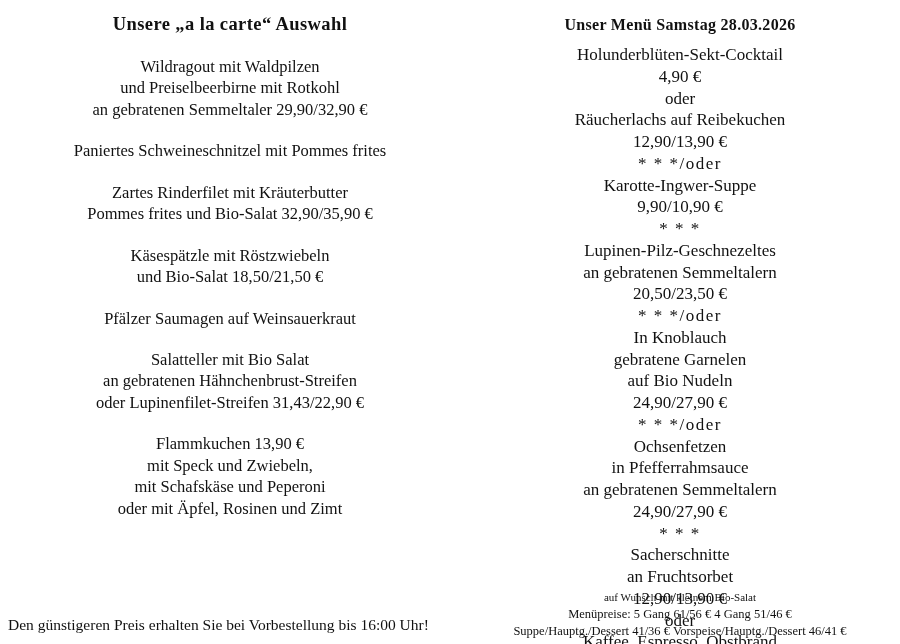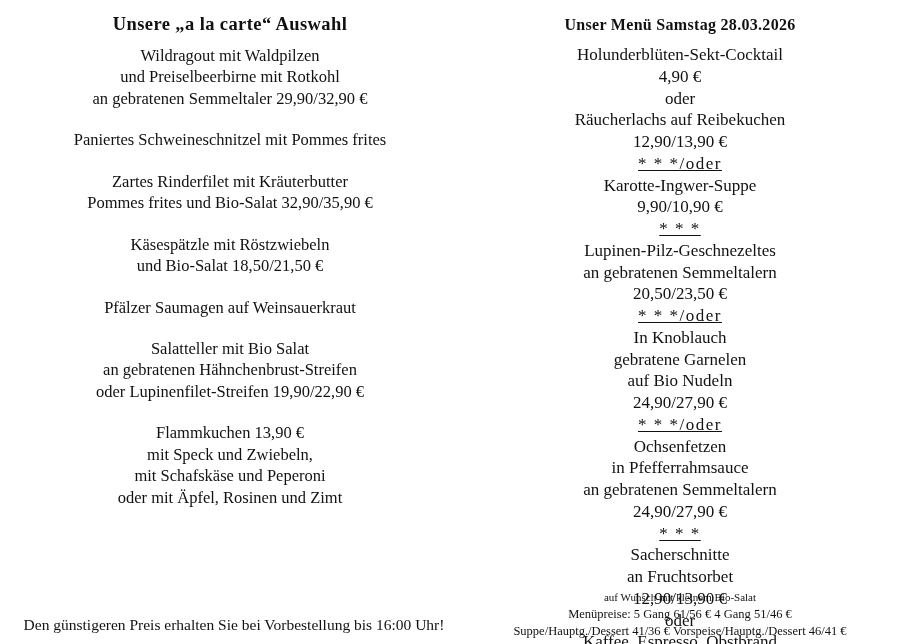--- a/index.html
+++ b/index.html
@@ -34,21 +34,21 @@
   .col-right {
     left: 460px;
     width: 440px;
     padding: 16px 12px 0 12px;
     text-align: center;
   }
   .heading-left {
     font-size: 18.5px;
     font-weight: bold;
     letter-spacing: 0.4px;
-    margin: 0 0 10px 0;
+    margin: 0 0 21px 0;
   }
   .heading-right {
     font-size: 16px;
     font-weight: bold;
     letter-spacing: 0.3px;
     margin: 0 0 10px 0;
   }
   .dish {
     margin: 0 0 20px 0;
   }
@@ -58,32 +58,30 @@
   .dish-line {
     font-size: 16.5px;
     line-height: 1.30;
   }
   .menu-line {
     font-size: 17px;
     line-height: 1.28;
   }
   .menu-line.sep {
     letter-spacing: 1.5px;
-    text-decoration: underline;
   }
   .menu-block {
     margin: 0 0 2px 0;
   }
   .footer-left {
     position: absolute;
     left: 8px;
     bottom: 10px;
     width: 452px;
     font-size: 15.5px;
-    text-align: center;
   }
   .footer-right {
     position: absolute;
     left: 460px;
     bottom: 4px;
     width: 440px;
     text-align: center;
   }
   .footer-note {
     font-size: 11px;
@@ -118,21 +116,21 @@
       <div class="dish">
         <div class="dish-line">Käsespätzle mit Röstzwiebeln</div>
         <div class="dish-line">und Bio-Salat 18,50/21,50 €</div>
       </div>
       <div class="dish">
         <div class="dish-line">Pfälzer  Saumagen auf Weinsauerkraut</div>
       </div>
       <div class="dish">
         <div class="dish-line">Salatteller mit Bio Salat</div>
         <div class="dish-line">an gebratenen Hähnchenbrust-Streifen</div>
-        <div class="dish-line">oder  Lupinenfilet-Streifen  19,90/22,90 €</div>
+        <div class="dish-line">oder  Lupinenfilet-Streifen  31,43/22,90 €</div>
       </div>
       <div class="dish">
         <div class="dish-line">Flammkuchen 13,90 €</div>
         <div class="dish-line">mit Speck und Zwiebeln,</div>
         <div class="dish-line">mit Schafskäse und Peperoni</div>
         <div class="dish-line">oder mit Äpfel, Rosinen und Zimt</div>
       </div>
     </div>
   </div>
 

